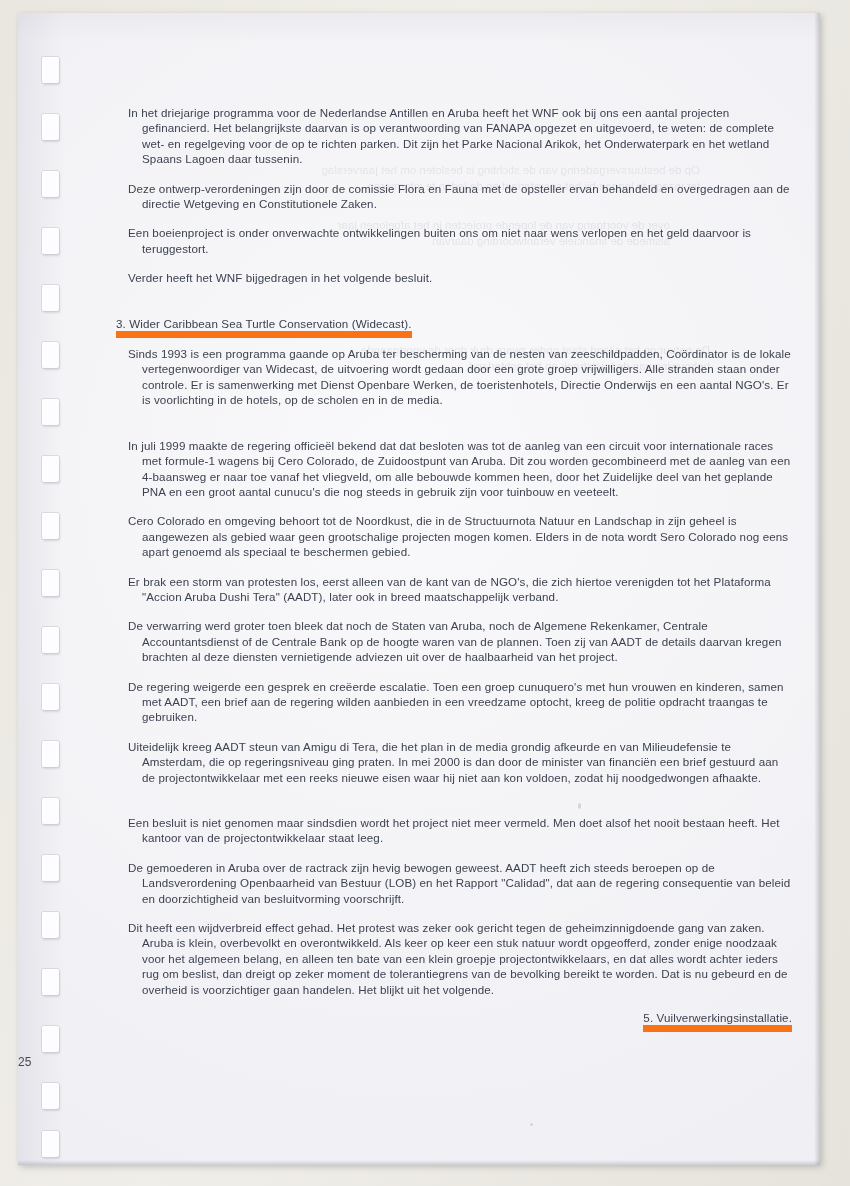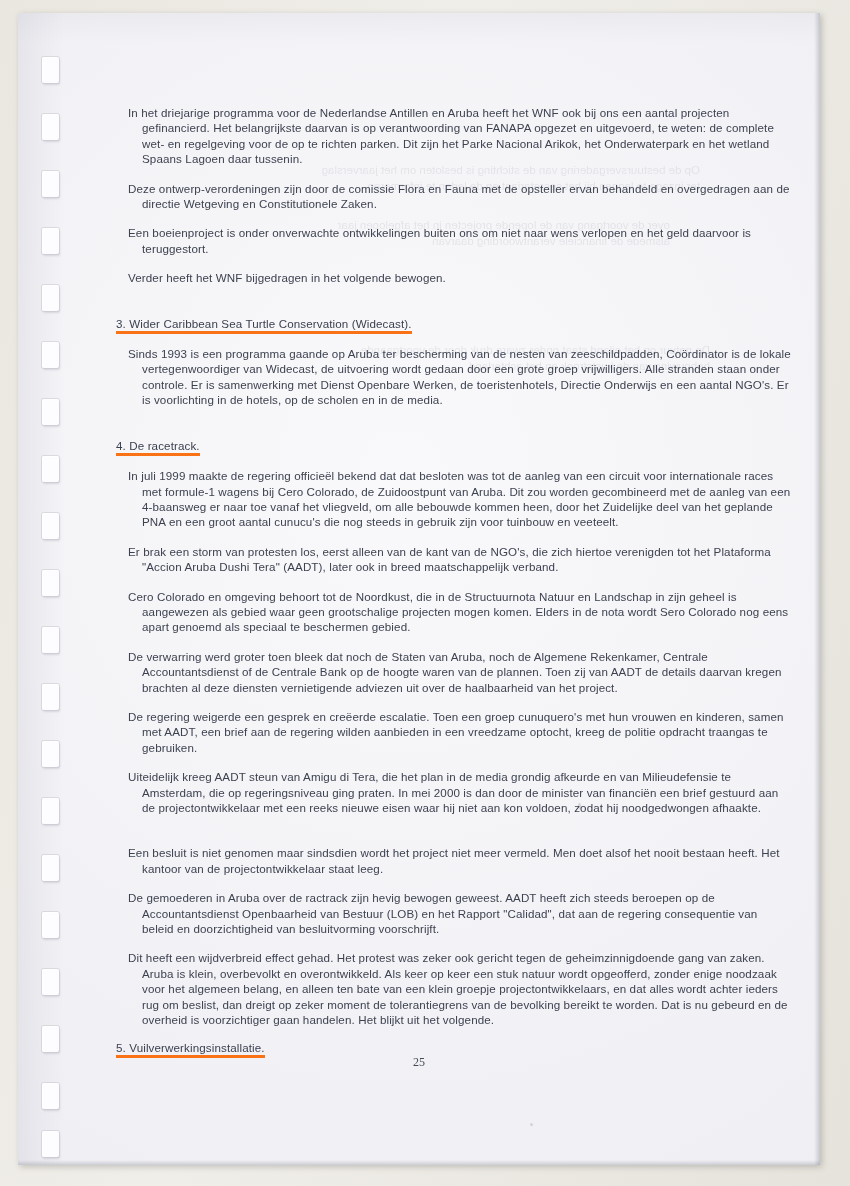--- a/index.html
+++ b/index.html
@@ -110,33 +110,32 @@
 
   h2.heading {
     margin: 0 0 15px 0;
     padding: 0;
     font-size: 11.6px;
     font-weight: normal;
     line-height: 15.4px;
     color: #3a3f4d;
   }
   h2.heading span.u {
-    border-bottom: 3px solid #f97316;
+    border-bottom: 7px solid #f97316;
     padding-bottom: 1px;
   }
-  .sp-before { margin-top: 17px; }
+  .sp-before { margin-top: 17px; text-align: right; }
 
   .page-number {
     position: absolute;
     left: 0; right: 0;
     top: 1042px;
-    text-align: center;
+    text-align: left;
     font-size: 12px;
     color: #454a58;
-    font-family: Liberation Serif, serif;
   }
 
   
   .speck {
     position: absolute;
     background: #b9b9c4;
     border-radius: 50%;
     opacity: 0.55;
   }
 </style>
@@ -182,36 +181,35 @@
   </div>
 
   <div class="speck" style="left:560px; top:790px; width:3px; height:6px;"></div>
   <div class="speck" style="left:512px; top:1110px; width:3px; height:3px;"></div>
 
   <div class="content">
 
     <p class="para">In het driejarige programma voor de Nederlandse Antillen en Aruba heeft het WNF ook bij ons een aantal projecten gefinancierd. Het belangrijkste daarvan is op verantwoording van  FANAPA opgezet en uitgevoerd, te weten: de complete wet- en regelgeving voor de op te richten parken. Dit zijn het Parke Nacional Arikok, het Onderwaterpark en het wetland Spaans Lagoen daar tussenin.</p>
     <p class="para">Deze ontwerp-verordeningen zijn door de comissie Flora en Fauna met de opsteller ervan behandeld en overgedragen aan de directie Wetgeving en Constitutionele Zaken.</p>
     <p class="para">Een boeienproject is onder onverwachte ontwikkelingen buiten ons om niet naar wens verlopen en het geld daarvoor is teruggestort.</p>
-    <p class="para gap-lg">Verder heeft het WNF bijgedragen in het volgende bewogen.</p>
+    <p class="para gap-lg">Verder heeft het WNF bijgedragen in het volgende besluit.</p>
 
     <h2 class="heading"><span class="u">3. Wider Caribbean Sea Turtle Conservation (Widecast).</span></h2>
 
     <p class="para gap-lg">Sinds 1993 is een programma gaande op Aruba ter bescherming van de nesten van zeeschildpadden, Coördinator is de lokale vertegenwoordiger van Widecast, de uitvoering wordt gedaan door een grote groep vrijwilligers. Alle stranden staan onder controle. Er is samenwerking met Dienst Openbare Werken, de toeristenhotels, Directie Onderwijs en een aantal NGO's. Er is voorlichting in de hotels, op de scholen en in de media.</p>
 
-    <h2 class="heading"><span class="u">4. De racetrack.</span></h2>
 
     <p class="para">In juli 1999 maakte de regering officieël bekend dat dat besloten was tot de aanleg van een circuit voor internationale races met formule-1 wagens bij Cero Colorado, de Zuidoostpunt van Aruba. Dit zou worden gecombineerd met de aanleg van een 4-baansweg er naar toe vanaf het vliegveld, om alle bebouwde kommen heen, door het Zuidelijke deel van het geplande PNA en een groot aantal cunucu's die nog steeds in gebruik zijn voor tuinbouw en veeteelt.</p>
+    <p class="para">Cero Colorado en omgeving behoort tot de Noordkust, die in de Structuurnota Natuur en Landschap in zijn geheel is aangewezen als gebied waar geen grootschalige projecten mogen komen. Elders in de nota wordt Sero Colorado nog eens apart genoemd als speciaal te beschermen gebied.</p>
     <p class="para">Er brak een storm van protesten los, eerst alleen van de kant van de NGO's, die zich hiertoe verenigden tot het Plataforma "Accion Aruba Dushi Tera" (AADT), later ook in breed maatschappelijk verband.</p>
-    <p class="para">Cero Colorado en omgeving behoort tot de Noordkust, die in de Structuurnota Natuur en Landschap in zijn geheel is aangewezen als gebied waar geen grootschalige projecten mogen komen. Elders in de nota wordt Sero Colorado nog eens apart genoemd als speciaal te beschermen gebied.</p>
     <p class="para">De verwarring werd groter toen bleek dat noch de Staten van Aruba, noch de Algemene Rekenkamer, Centrale Accountantsdienst of de Centrale Bank op de hoogte waren van de plannen. Toen zij van AADT de details daarvan kregen brachten al deze diensten vernietigende adviezen uit over de haalbaarheid van het project.</p>
     <p class="para">De regering weigerde een gesprek en creëerde escalatie. Toen een groep cunuquero's met hun vrouwen en kinderen, samen met AADT, een brief aan de regering wilden aanbieden in een vreedzame optocht,  kreeg de politie opdracht traangas te gebruiken.</p>
     <p class="para gap-lg">Uiteidelijk kreeg AADT steun van Amigu di Tera, die het plan in de media grondig afkeurde en van Milieudefensie te Amsterdam, die op regeringsniveau ging praten. In mei 2000 is dan door de minister van financiën een brief gestuurd aan de projectontwikkelaar met een reeks nieuwe eisen waar hij niet aan kon voldoen, zodat hij noodgedwongen afhaakte.</p>
     <p class="para">Een besluit is niet genomen maar sindsdien wordt het project niet meer vermeld. Men doet alsof het nooit bestaan heeft. Het kantoor van de projectontwikkelaar staat leeg.</p>
-    <p class="para">De gemoederen in Aruba over de ractrack zijn hevig bewogen geweest. AADT heeft zich steeds beroepen op de Accountantsdienst Openbaarheid van Bestuur (LOB) en het Rapport "Calidad", dat aan de regering consequentie van beleid en doorzichtigheid van besluitvorming voorschrijft.</p>
+    <p class="para">De gemoederen in Aruba over de ractrack zijn hevig bewogen geweest. AADT heeft zich steeds beroepen op de Landsverordening Openbaarheid van Bestuur (LOB) en het Rapport "Calidad", dat aan de regering consequentie van beleid en doorzichtigheid van besluitvorming voorschrijft.</p>
     <p class="para gap-sm">Dit heeft een wijdverbreid effect gehad. Het protest was zeker ook gericht tegen de geheimzinnigdoende gang van zaken. Aruba  is klein, overbevolkt en overontwikkeld. Als keer op keer een stuk natuur wordt opgeofferd, zonder enige noodzaak voor het algemeen belang, en alleen ten bate van een klein groepje projectontwikkelaars, en dat alles wordt achter ieders rug om beslist, dan dreigt op zeker moment de tolerantiegrens van de bevolking bereikt te worden. Dat is nu gebeurd en de overheid is voorzichtiger gaan handelen. Het blijkt uit het volgende.</p>
 
     <h2 class="heading sp-before"><span class="u">5. Vuilverwerkingsinstallatie.</span></h2>
 
   </div>
 
   <div class="page-number">25</div>
 
   <div class="sheet-edge-r"></div>
   <div class="sheet-edge-b"></div>

